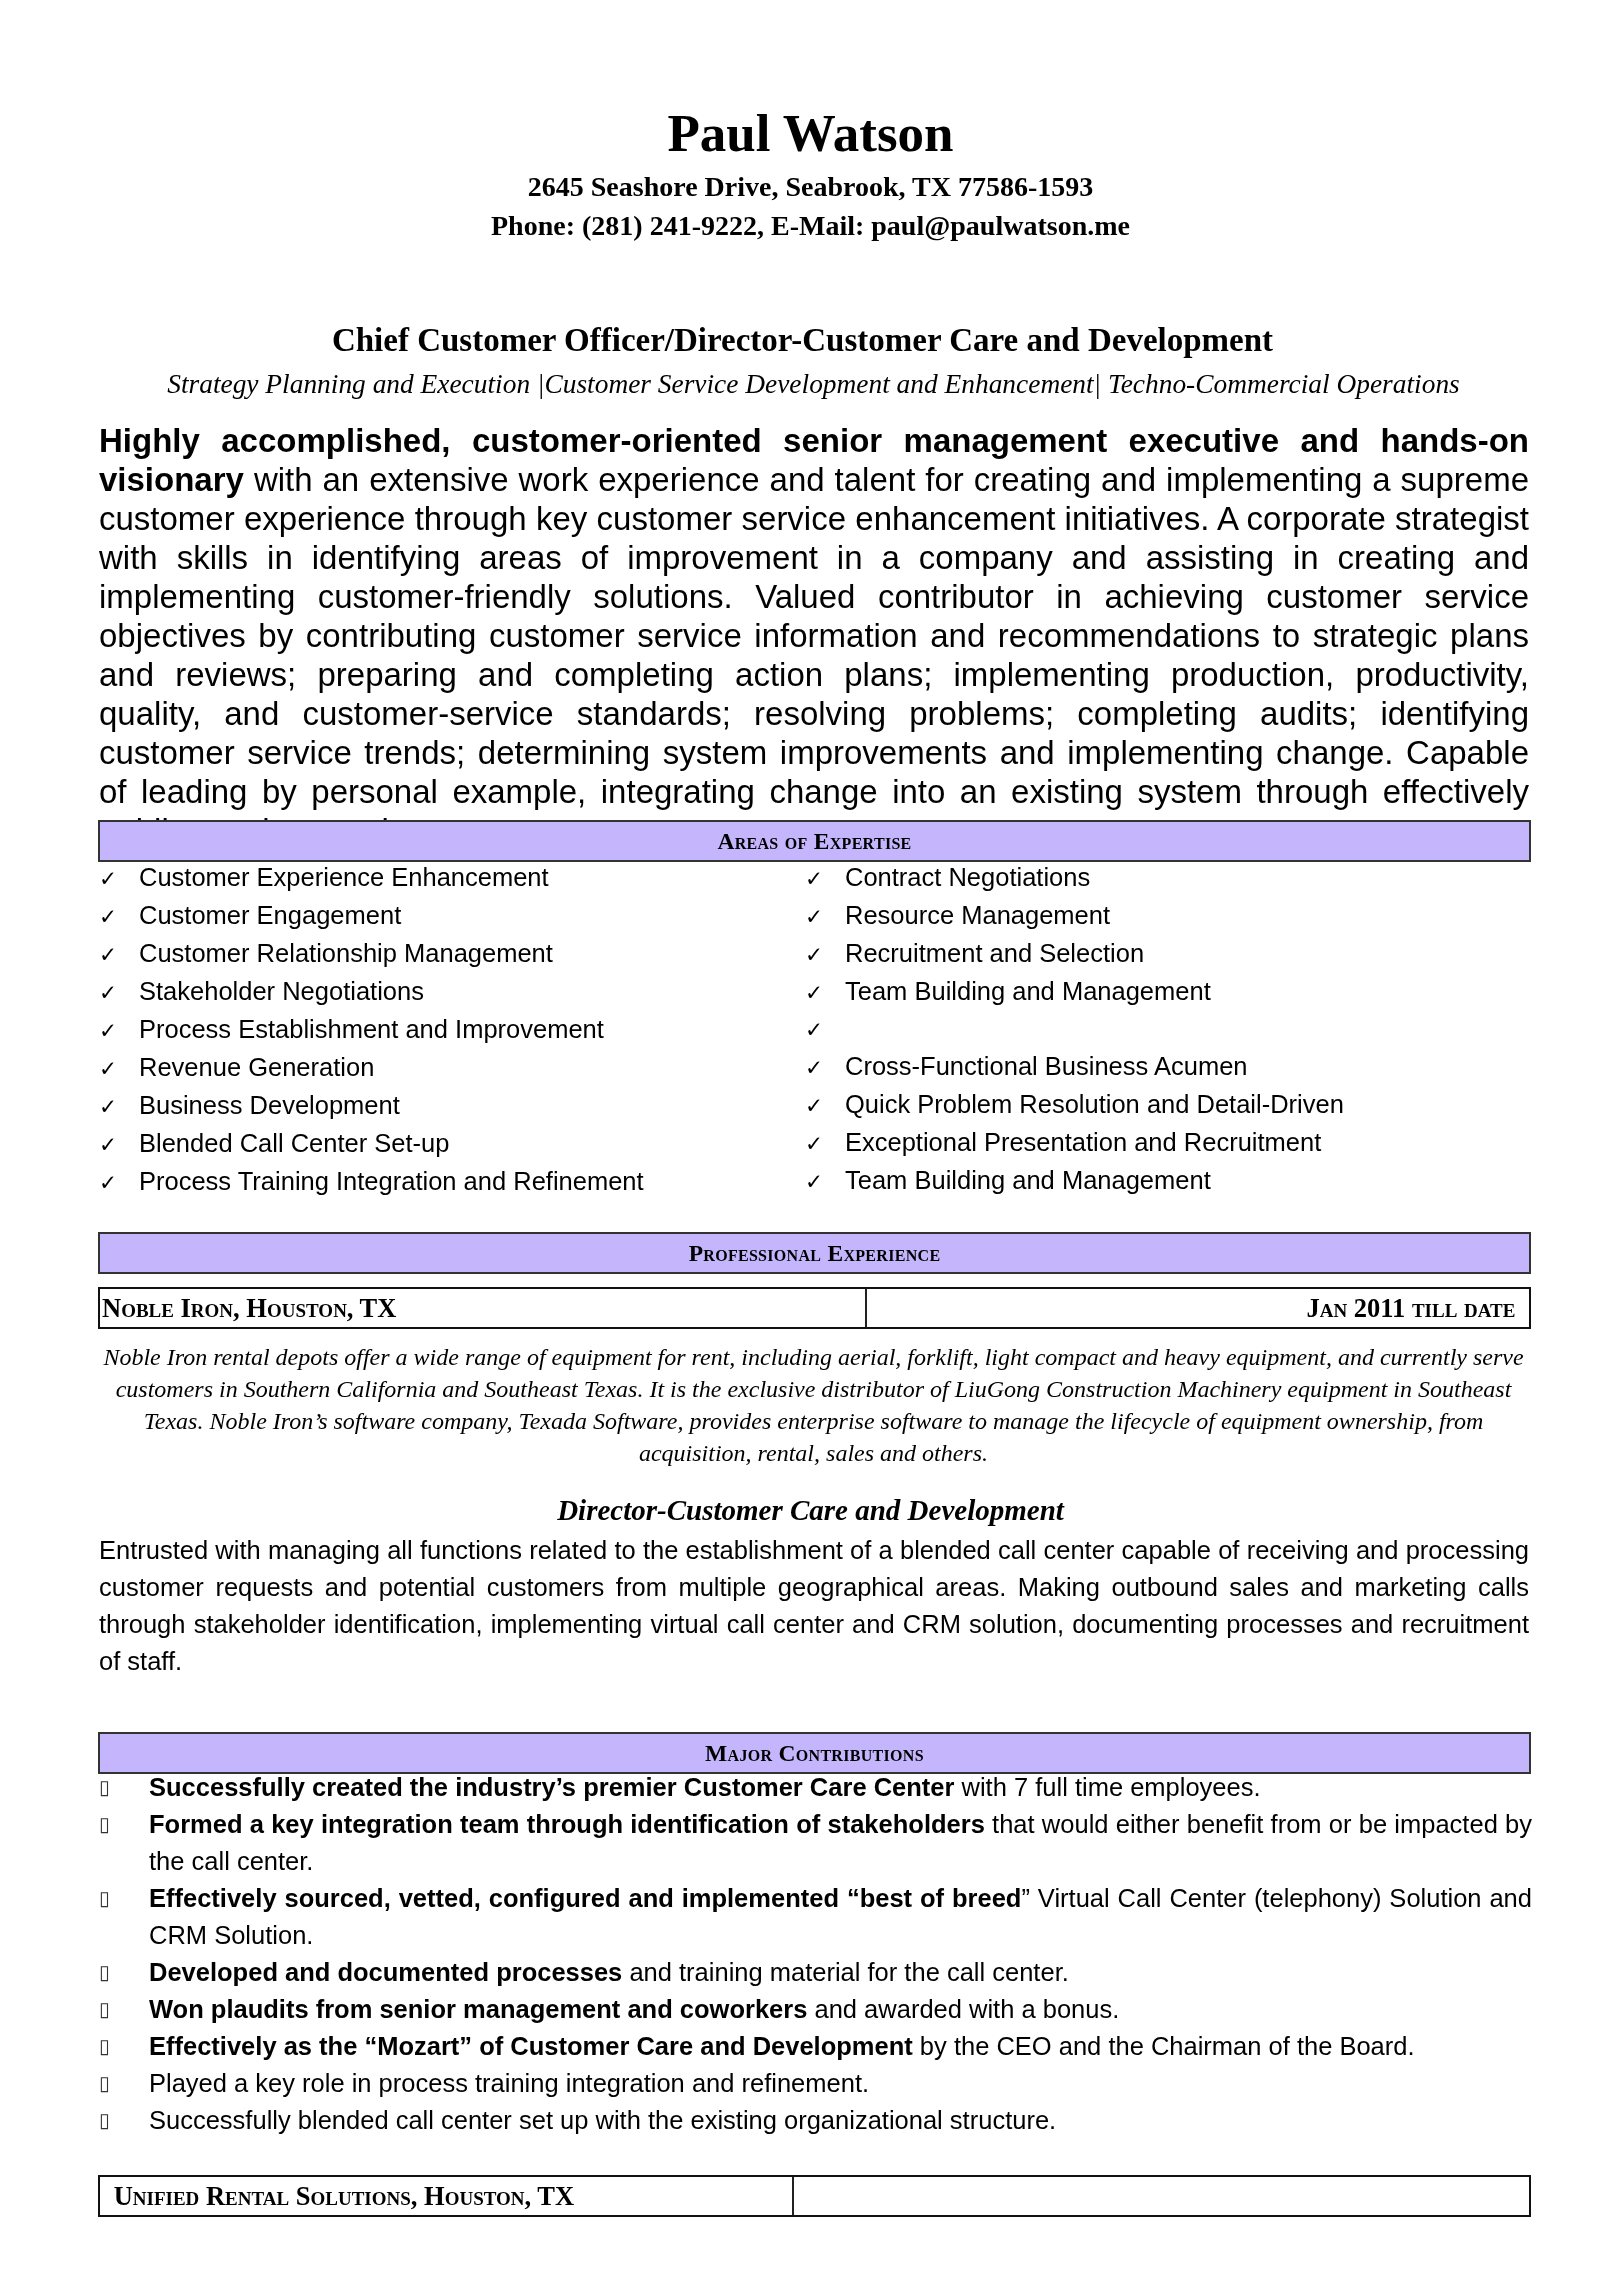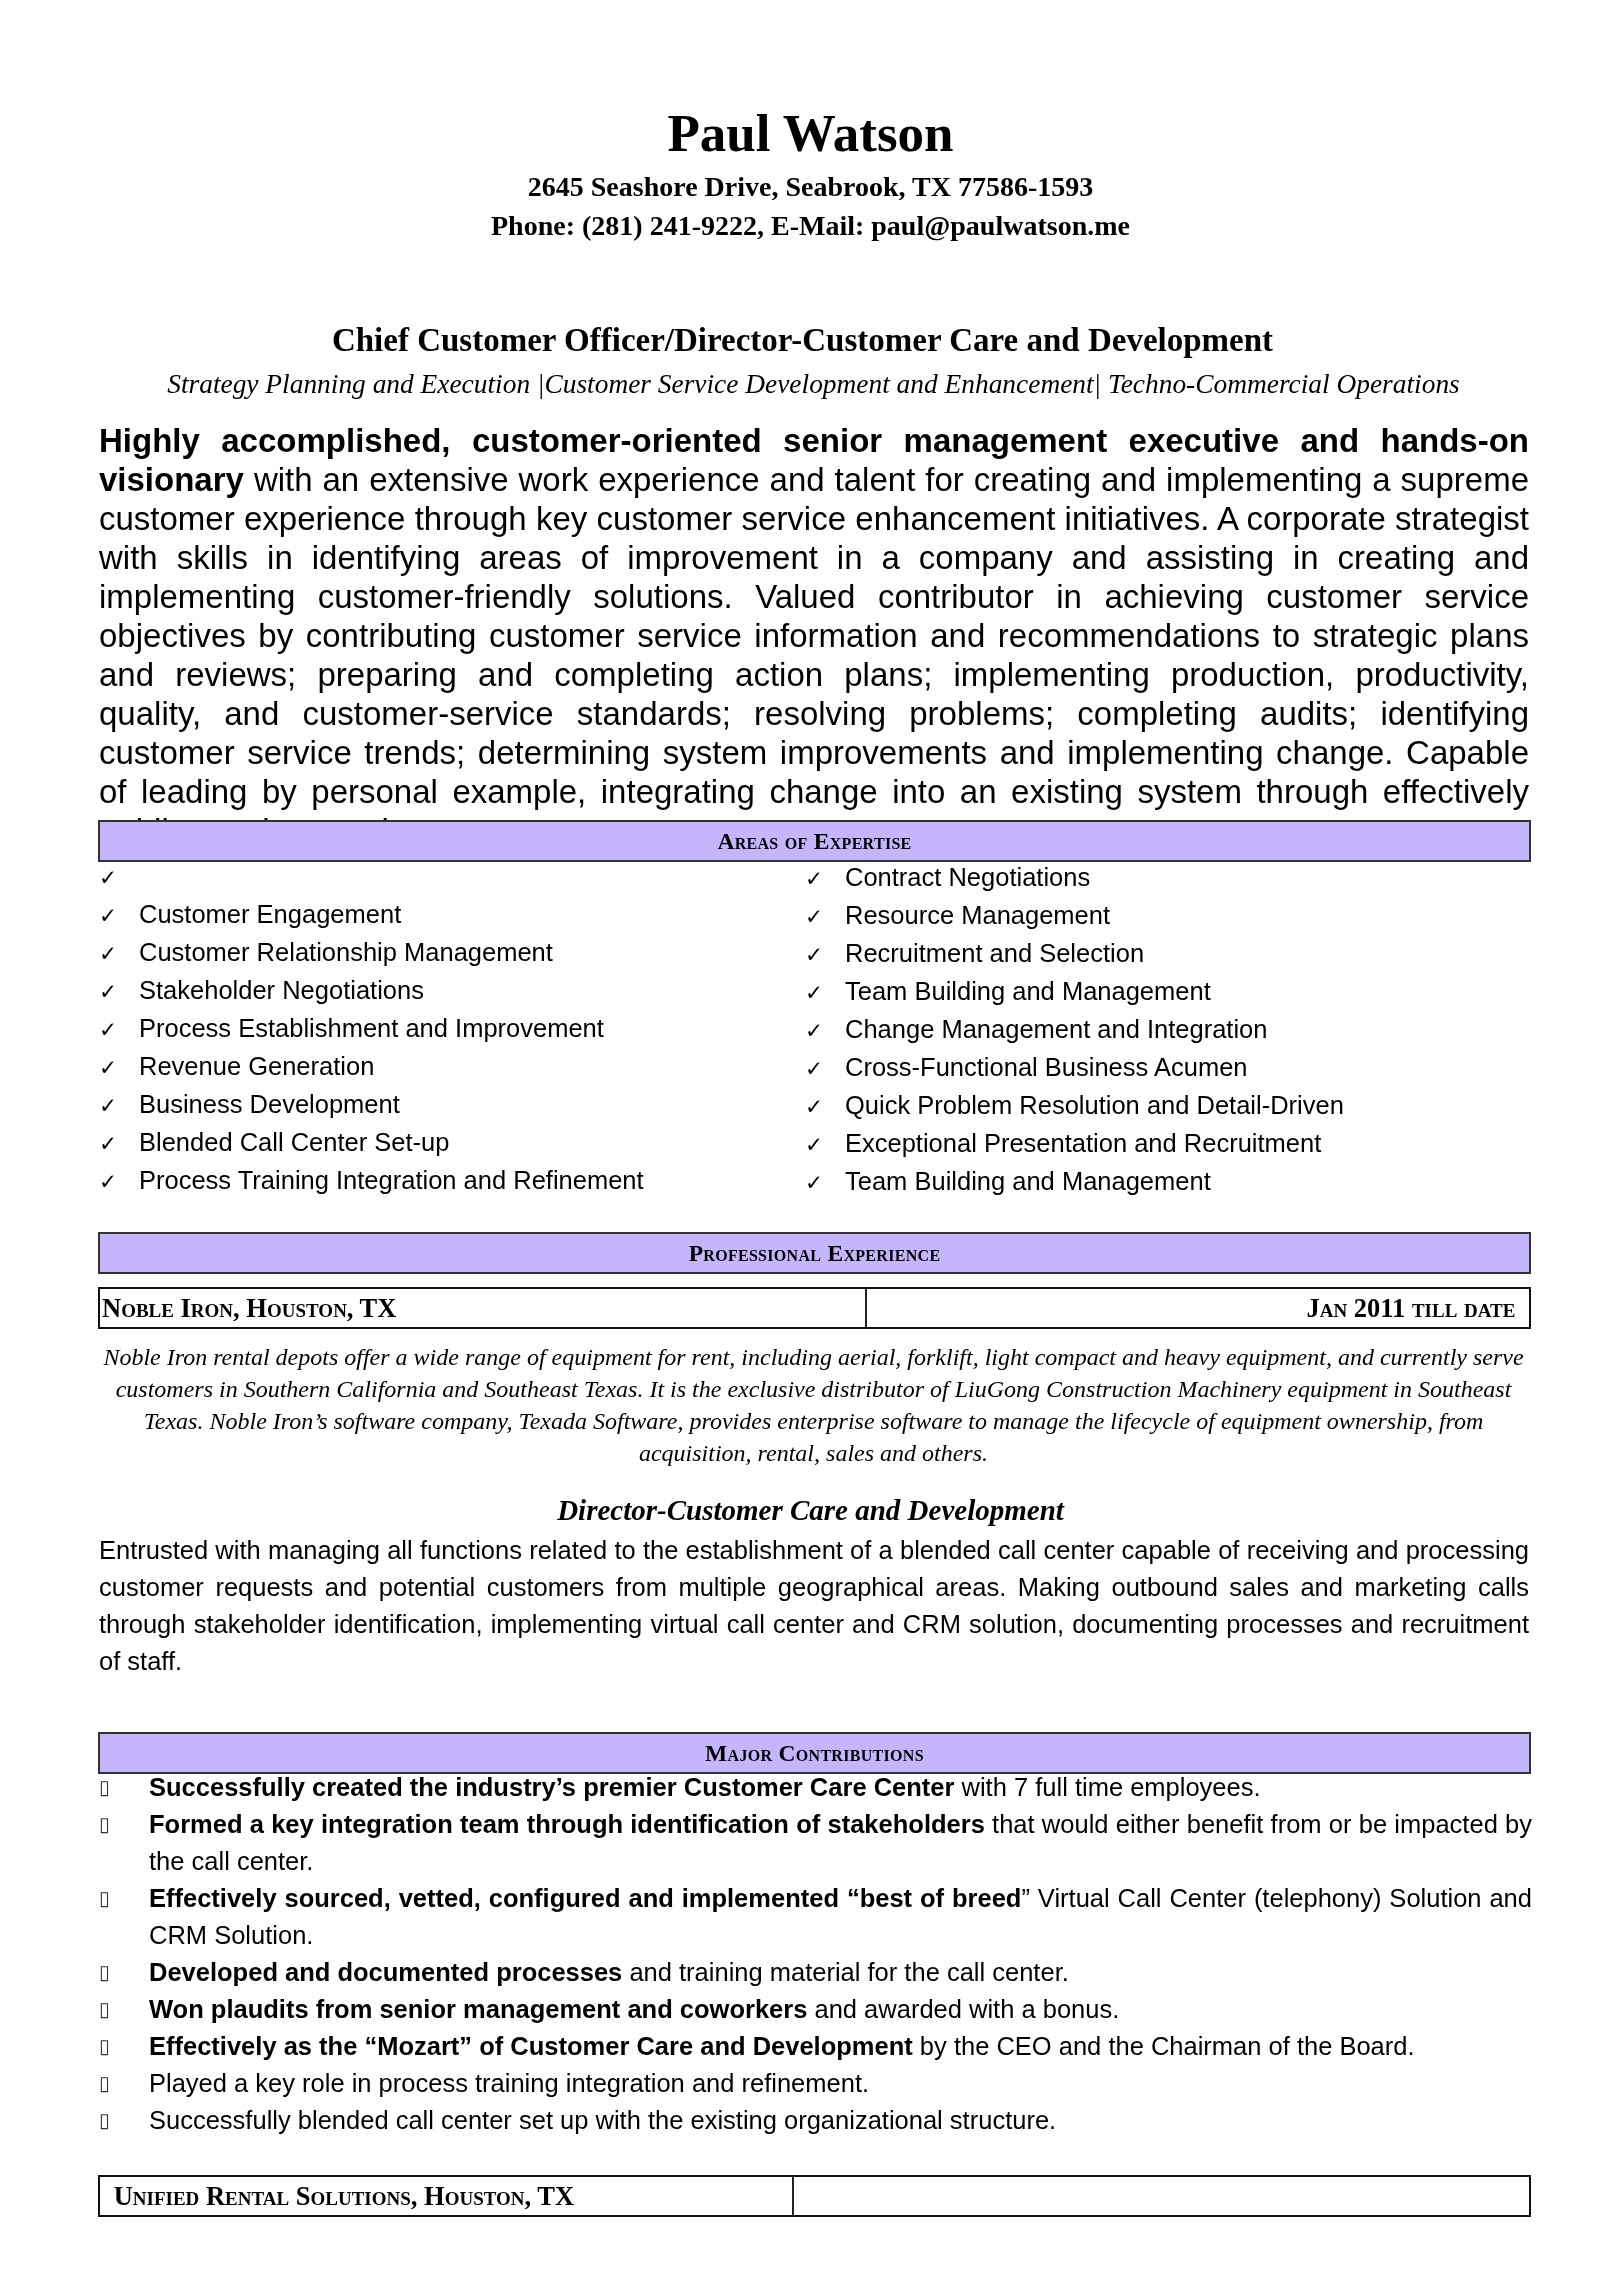--- a/index.html
+++ b/index.html
@@ -51,20 +51,21 @@
 
 <div class="abs sans summary"><b>Highly accomplished, customer-oriented senior management executive and hands-on visionary</b><span> with an extensive work experience and talent for creating and implementing a supreme customer experience through key customer service enhancement initiatives. A corporate strategist with skills in identifying areas of improvement in a company and assisting in creating and implementing customer-friendly solutions. Valued contributor in achieving customer service objectives by contributing customer service information and recommendations to strategic plans and reviews; preparing and completing action plans; implementing production, productivity, quality, and customer-service standards; resolving problems; completing audits; identifying customer service trends; determining system improvements and implementing change. Capable of leading by personal example, integrating change into an existing system through effectively guiding and mentoring team.</span></div>
 
 <div class="abs serif bar" style="top:800px;">
     <span>Areas of Expertise</span>
   </div>
 
 <div class="abs sans skills left">
   <div class="row">
       <span class="check">✓</span>
+      <span>Customer Experience Enhancement</span>
     </div>
   <div class="row">
       <span class="check">✓</span>
       <span>Customer Engagement</span>
     </div>
   <div class="row">
       <span class="check">✓</span>
       <span>Customer Relationship Management</span>
     </div>
   <div class="row">
@@ -105,21 +106,20 @@
   <div class="row">
       <span class="check">✓</span>
       <span>Recruitment and Selection</span>
     </div>
   <div class="row">
       <span class="check">✓</span>
       <span>Team Building and Management</span>
     </div>
   <div class="row">
       <span class="check">✓</span>
-      <span>Change Management and Integration</span>
     </div>
   <div class="row">
       <span class="check">✓</span>
       <span>Cross-Functional Business Acumen</span>
     </div>
   <div class="row">
       <span class="check">✓</span>
       <span>Quick Problem Resolution and Detail-Driven</span>
     </div>
   <div class="row">

